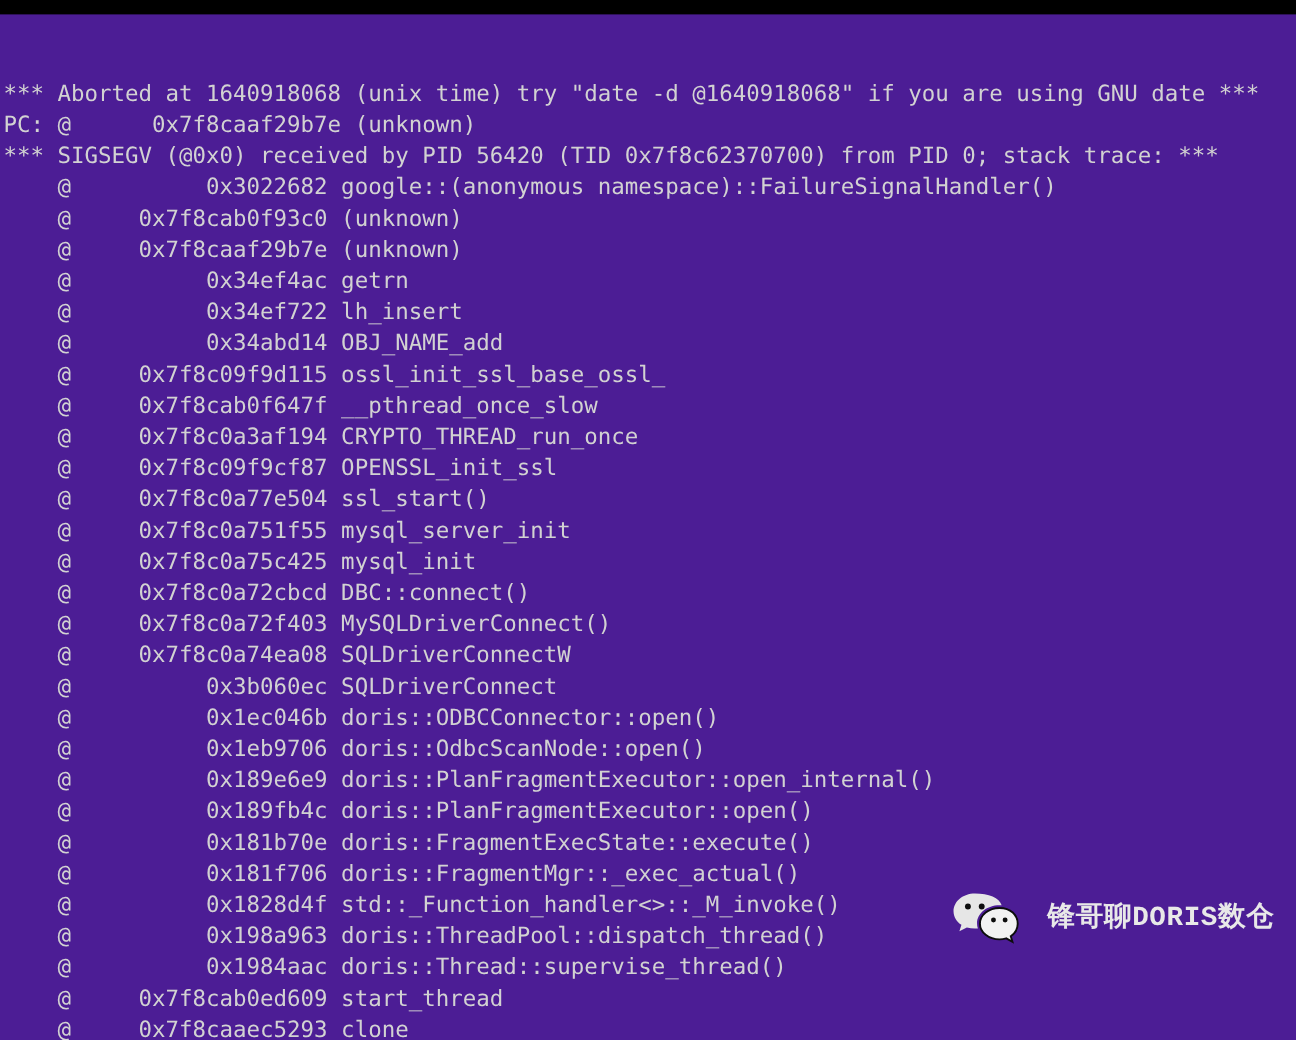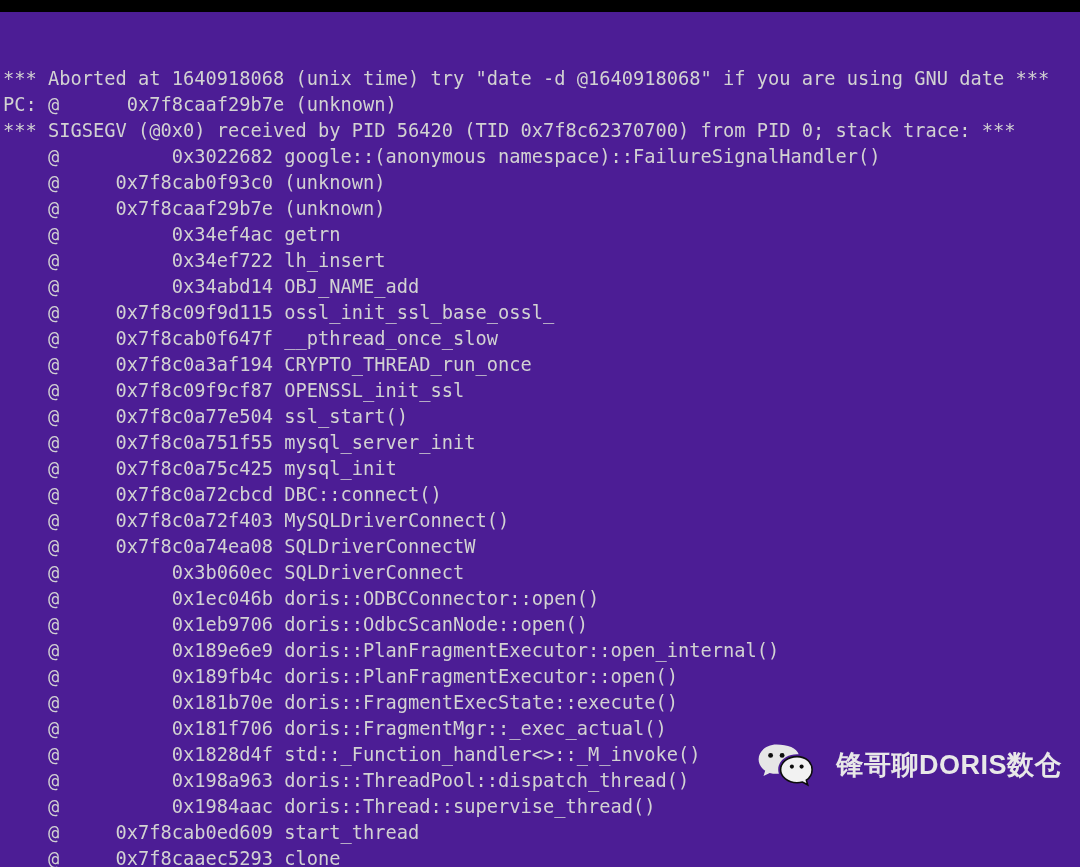--- a/index.html
+++ b/index.html
@@ -49,22 +49,22 @@
     gap: 11px;
     pointer-events: none;
     user-select: none;
   }
   .wechat-logo {
     width: 56px;
     height: 44px;
     display: block;
   }
   .watermark-text {
-    font-family: Liberation Sans, sans-serif;
-    font-size: 27px;
+    font-family: Liberation Mono, monospace;
+    font-size: 23px;
     font-weight: 600;
     color: #e8e8e8;
     letter-spacing: 0.5px;
     line-height: 1;
     white-space: pre;
   }
 </style>
 </head>
 <body>
 

